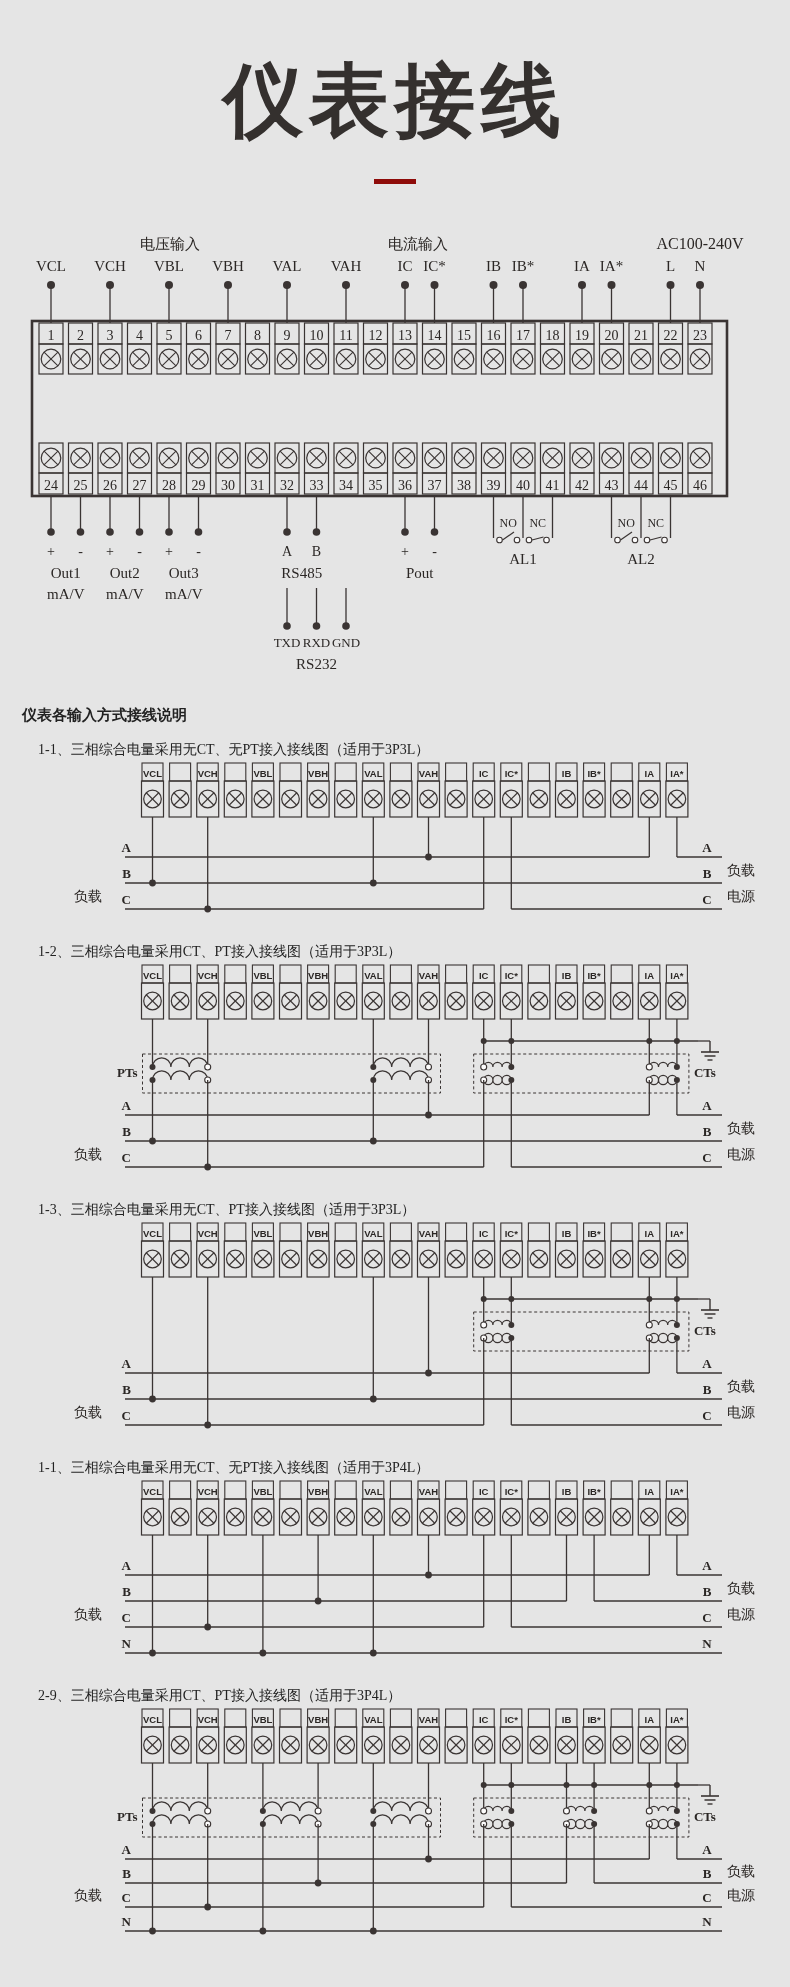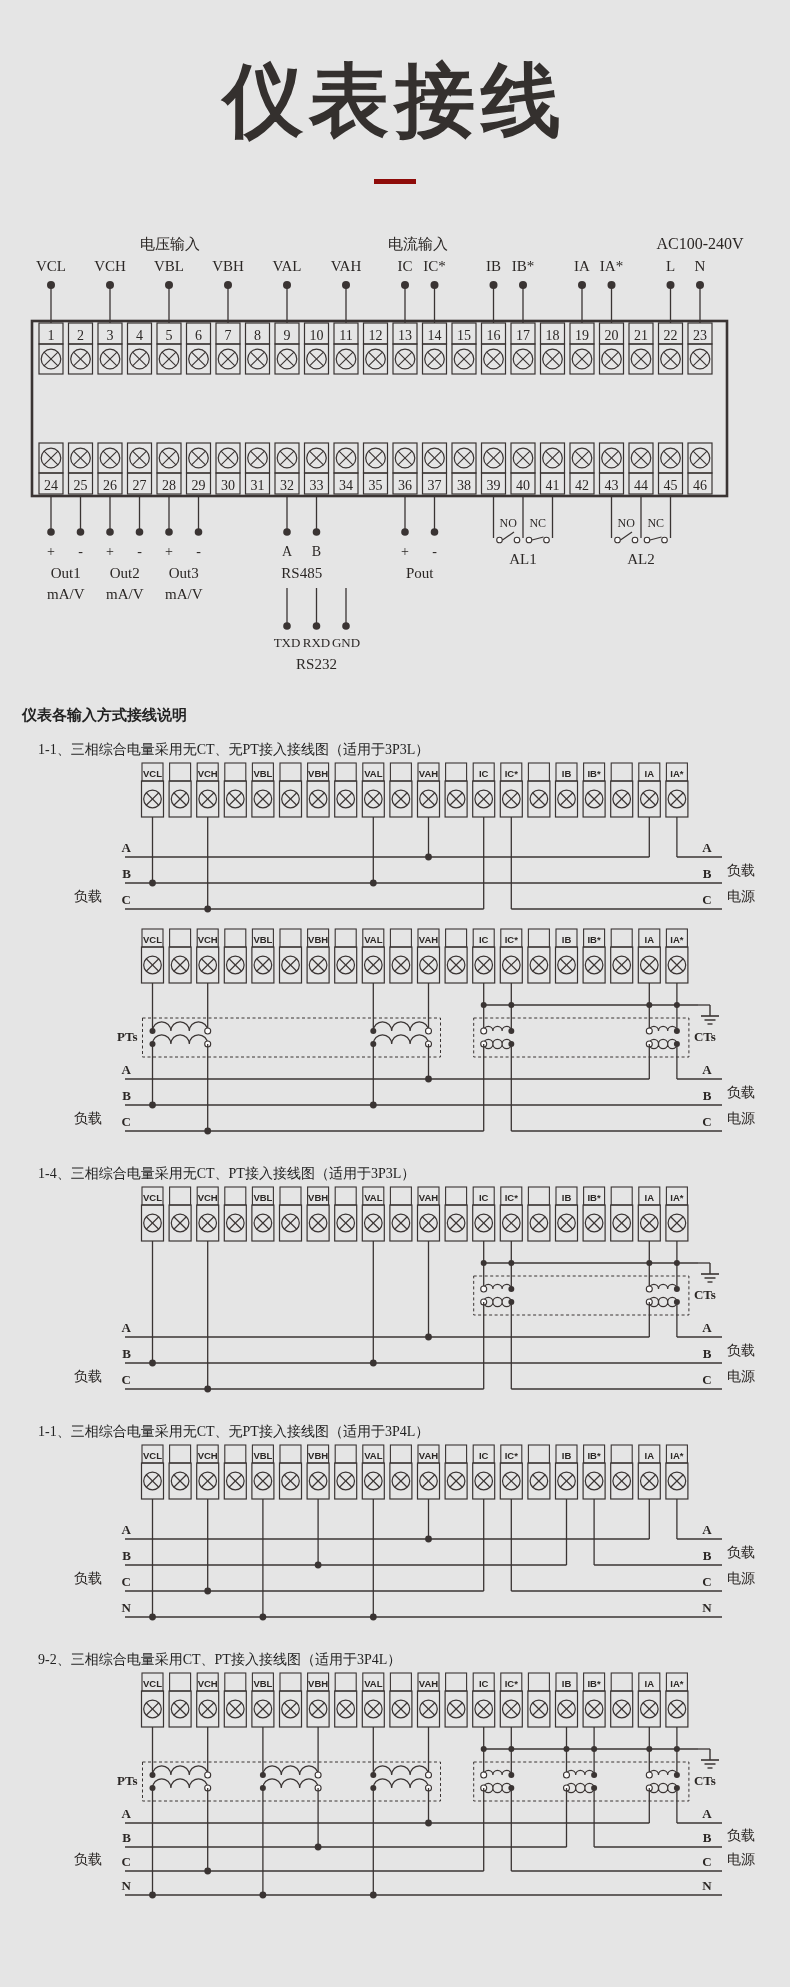--- a/index.html
+++ b/index.html
@@ -593,20 +593,21 @@
             <line x1="511.3" y1="56" x2="511.3" y2="148" stroke="#3a3433" stroke-width="1.3"></line>
           </g>
           <g>
             <line x1="649.3" y1="56" x2="649.3" y2="96" stroke="#3a3433" stroke-width="1.3"></line>
             <line x1="676.9" y1="56" x2="676.9" y2="96" stroke="#3a3433" stroke-width="1.3"></line>
           </g>
         </svg>
       </div>
   </div>
   <div class="diagram">
+    <div class="diagram-title">1-2、三相综合电量采用CT、PT接入接线图（适用于3P3L）</div>
     <div id="d1">
         <svg width="790" height="222" viewBox="0 0 790 222">
           <g>
             <rect x="142" y="2" width="21" height="18" fill="none" stroke="#3a3433" stroke-width="1.1"></rect>
             <text x="152.5" y="15.5" text-anchor="middle" font-size="9.5" font-family="&quot;Liberation Sans&quot;,&quot;DejaVu Sans&quot;,sans-serif" font-weight="bold">VCL</text>
             <rect x="141.5" y="20" width="22" height="36" fill="none" stroke="#3a3433" stroke-width="1.2"></rect>
             <circle cx="152.5" cy="38" r="8.8" fill="none" stroke="#3a3433" stroke-width="1.2"></circle>
             <line x1="146.252" y1="31.752" x2="158.748" y2="44.248" stroke="#3a3433" stroke-width="1.1"></line>
             <line x1="146.252" y1="44.248" x2="158.748" y2="31.752" stroke="#3a3433" stroke-width="1.1"></line>
             <rect x="169.6" y="2" width="21" height="18" fill="none" stroke="#3a3433" stroke-width="1.1"></rect>
@@ -797,21 +798,21 @@
             <circle cx="373.3" cy="178" r="3.4" fill="#3a3433"></circle>
             <line x1="428.5" y1="117" x2="428.5" y2="152" stroke="#3a3433" stroke-width="1.3"></line>
             <circle cx="428.5" cy="152" r="3.4" fill="#3a3433"></circle>
             <rect x="142.5" y="91" width="298" height="39" fill="none" stroke="#3a3433" stroke-width="1" stroke-dasharray="3,2.5"></rect>
             <text x="137.5" y="114" text-anchor="end" font-size="13" font-family="&quot;Liberation Serif&quot;,&quot;DejaVu Serif&quot;,serif" font-weight="bold">PTs</text>
           </g>
         </svg>
       </div>
   </div>
   <div class="diagram">
-    <div class="diagram-title">1-4、三相综合电量采用无CT、PT接入接线图（适用于3P3L）</div>
+    <div class="diagram-title">1-3、三相综合电量采用无CT、PT接入接线图（适用于3P3L）</div>
     <div id="d2">
         <svg width="790" height="222" viewBox="0 0 790 222">
           <g>
             <rect x="142" y="2" width="21" height="18" fill="none" stroke="#3a3433" stroke-width="1.1"></rect>
             <text x="152.5" y="15.5" text-anchor="middle" font-size="9.5" font-family="&quot;Liberation Sans&quot;,&quot;DejaVu Sans&quot;,sans-serif" font-weight="bold">VCL</text>
             <rect x="141.5" y="20" width="22" height="36" fill="none" stroke="#3a3433" stroke-width="1.2"></rect>
             <circle cx="152.5" cy="38" r="8.8" fill="none" stroke="#3a3433" stroke-width="1.2"></circle>
             <line x1="146.252" y1="31.752" x2="158.748" y2="44.248" stroke="#3a3433" stroke-width="1.1"></line>
             <line x1="146.252" y1="44.248" x2="158.748" y2="31.752" stroke="#3a3433" stroke-width="1.1"></line>
             <rect x="169.6" y="2" width="21" height="18" fill="none" stroke="#3a3433" stroke-width="1.1"></rect>
@@ -1153,21 +1154,21 @@
             <line x1="594.1" y1="56" x2="594.1" y2="122" stroke="#3a3433" stroke-width="1.3"></line>
           </g>
           <g>
             <line x1="649.3" y1="56" x2="649.3" y2="96" stroke="#3a3433" stroke-width="1.3"></line>
             <line x1="676.9" y1="56" x2="676.9" y2="96" stroke="#3a3433" stroke-width="1.3"></line>
           </g>
         </svg>
       </div>
   </div>
   <div class="diagram">
-    <div class="diagram-title">9-2、三相综合电量采用CT、PT接入接线图（适用于3P4L）</div>
+    <div class="diagram-title">2-9、三相综合电量采用CT、PT接入接线图（适用于3P4L）</div>
     <div id="d4">
         <svg width="790" height="242" viewBox="0 0 790 242">
           <g>
             <rect x="142" y="2" width="21" height="18" fill="none" stroke="#3a3433" stroke-width="1.1"></rect>
             <text x="152.5" y="15.5" text-anchor="middle" font-size="9.5" font-family="&quot;Liberation Sans&quot;,&quot;DejaVu Sans&quot;,sans-serif" font-weight="bold">VCL</text>
             <rect x="141.5" y="20" width="22" height="36" fill="none" stroke="#3a3433" stroke-width="1.2"></rect>
             <circle cx="152.5" cy="38" r="8.8" fill="none" stroke="#3a3433" stroke-width="1.2"></circle>
             <line x1="146.252" y1="31.752" x2="158.748" y2="44.248" stroke="#3a3433" stroke-width="1.1"></line>
             <line x1="146.252" y1="44.248" x2="158.748" y2="31.752" stroke="#3a3433" stroke-width="1.1"></line>
             <rect x="169.6" y="2" width="21" height="18" fill="none" stroke="#3a3433" stroke-width="1.1"></rect>

